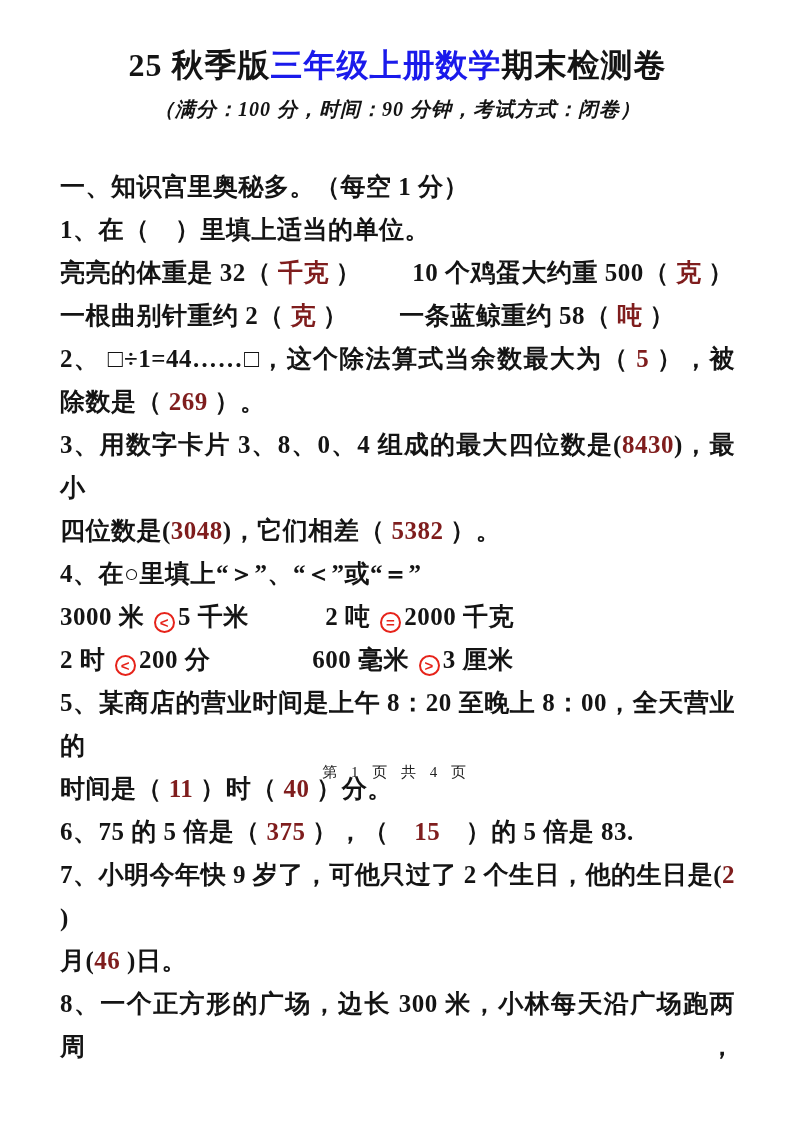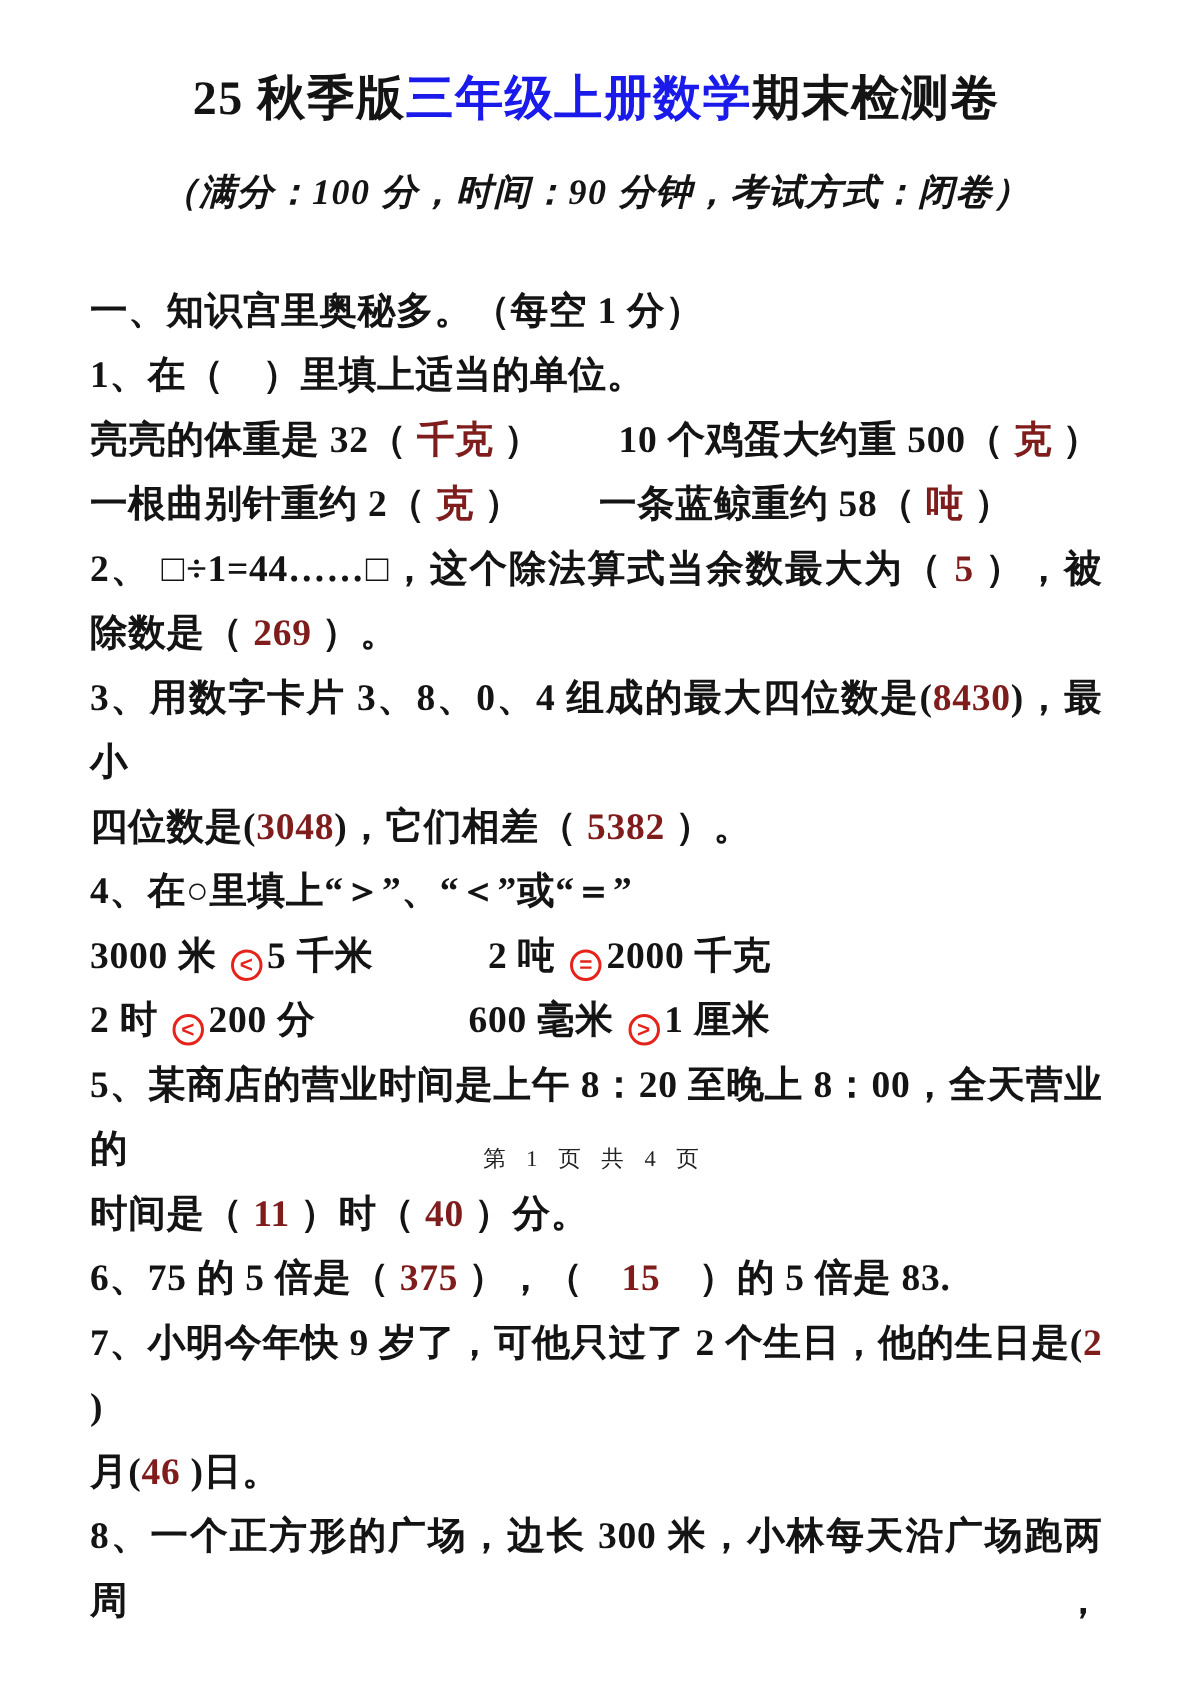--- a/index.html
+++ b/index.html
@@ -23,22 +23,22 @@
     white-space:nowrap;
   }
   .blank{
     display:inline-block;border-bottom:2px solid #141414;
     height:26px;vertical-align:baseline;margin-left:8px;
   }
   .blank.b1{width:106px;margin-right:44px;}
   .blank.b2{width:110px;margin-right:44px;}
   .blank.b3{width:128px;margin-right:0;}
   .exam-meta{
-    text-align:center;font-size:24px;font-style:italic;font-weight:600;
-    margin-top:24px;letter-spacing:1px;
+    text-align:center;font-size:20px;font-style:italic;font-weight:600;
+    margin-top:8px;letter-spacing:1px;
   }
   .body-block{margin-top:42px;}
   .section-heading{
     font-size:25px;font-weight:600;line-height:43px;letter-spacing:0.5px;
   }
   .line{
     font-size:25px;font-weight:600;line-height:43px;letter-spacing:0.5px;
   }
   .line.fill{text-align:justify;text-align-last:justify;}
   .red{color:#7f1d1d;}
@@ -70,21 +70,21 @@
     <div>
         <div class="line"><span>1、在（　）里填上适当的单位。</span></div>
         <div class="line"><span>亮亮的体重是 32（ </span><span class="red">千克</span><span> ）　　10 个鸡蛋大约重 500（ </span><span class="red">克</span><span> ）</span></div>
         <div class="line"><span>一根曲别针重约 2（ </span><span class="red">克</span><span> ）　　一条蓝鲸重约 58（ </span><span class="red">吨</span><span> ）</span></div>
         <div class="line fill"><span>2、 □÷1=44……□，这个除法算式当余数最大为（ </span><span class="red">5</span><span> ），被</span></div>
         <div class="line"><span>除数是（ </span><span class="red">269</span><span> ）。</span></div>
         <div class="line fill"><span>3、用数字卡片 3、8、0、4 组成的最大四位数是(</span><span class="red">8430</span><span>)，最小</span></div>
         <div class="line"><span>四位数是(</span><span class="red">3048</span><span>)，它们相差（ </span><span class="red">5382</span><span> ）。</span></div>
         <div class="line"><span>4、在○里填上“＞”、“＜”或“＝”</span></div>
         <div class="line"><span>3000 米 </span><span class="circle-sym">&lt;</span><span>5 千米　　　2 吨 </span><span class="circle-sym">=</span><span>2000 千克</span></div>
-        <div class="line"><span>2 时 </span><span class="circle-sym">&lt;</span><span>200 分　　　　600 毫米 </span><span class="circle-sym">&gt;</span><span>1 厘米</span></div>
+        <div class="line"><span>2 时 </span><span class="circle-sym">&lt;</span><span>200 分　　　　600 毫米 </span><span class="circle-sym">&gt;</span><span>3 厘米</span></div>
         <div class="line fill"><span>5、某商店的营业时间是上午 8：20 至晚上 8：00，全天营业的</span></div>
         <div class="line"><span>时间是（ </span><span class="red">11</span><span> ）时（ </span><span class="red">40</span><span> ）分。</span></div>
         <div class="line"><span>6、75 的 5 倍是（ </span><span class="red">375</span><span> ），（　</span><span class="red">15</span><span>　）的 5 倍是 83.</span></div>
         <div class="line fill"><span>7、小明今年快 9 岁了，可他只过了 2 个生日，他的生日是(</span><span class="red">2</span><span> )</span></div>
         <div class="line"><span>月(</span><span class="red">46</span><span> )日。</span></div>
         <div class="line fill"><span>8、一个正方形的广场，边长 300 米，小林每天沿广场跑两周，</span></div>
       </div>
   </div>
 
   <div class="footer">第 1 页 共 4 页</div>

